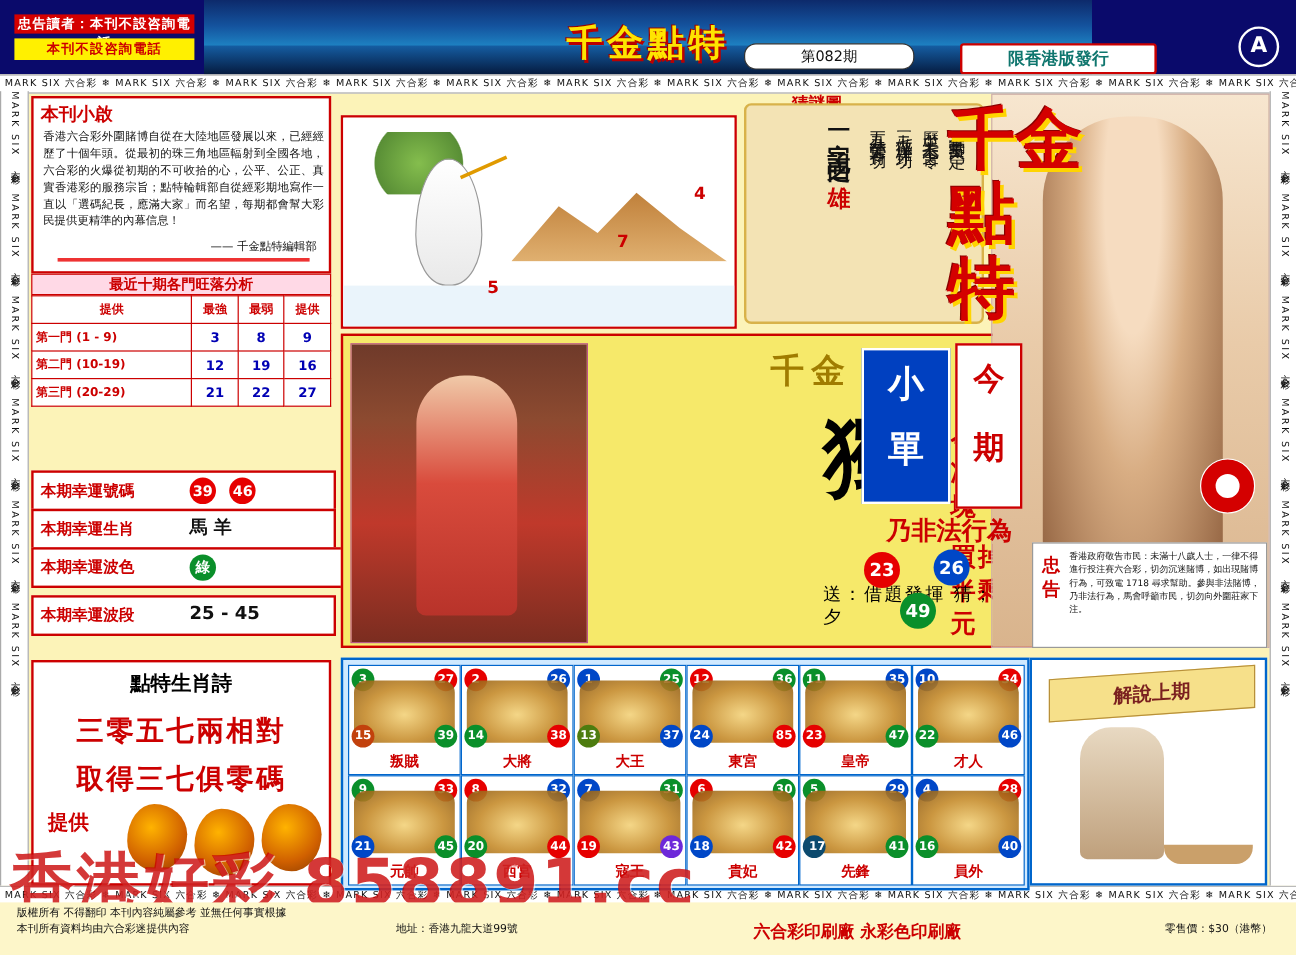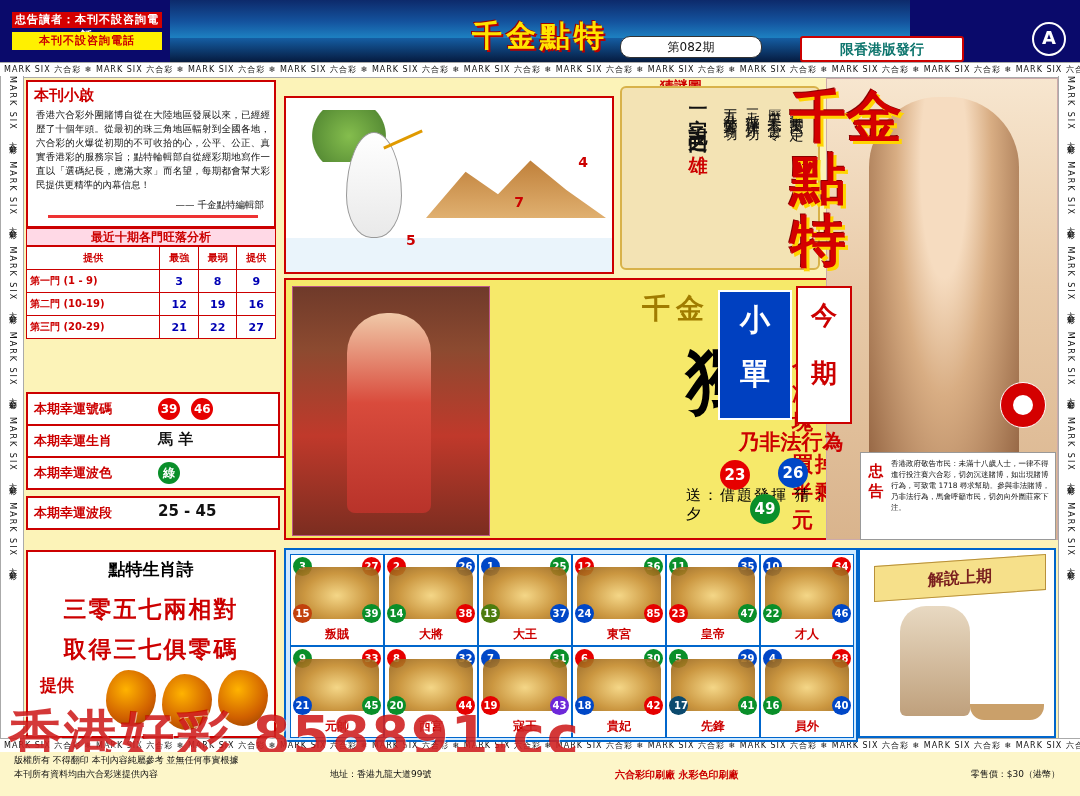--- a/index.html
+++ b/index.html
@@ -173,21 +173,21 @@
   
   .watermark{position:absolute;left:8px;top:700px;width:700px;font-size:54px;font-weight:bold;
     color:rgba(200,0,0,.78);letter-spacing:2px;text-shadow:1px 1px 0 rgba(255,255,255,.55);
     pointer-events:none;}
 
   
   .footer{position:absolute;left:0;top:752px;width:1080px;height:44px;background:#fdf6c9;}
   .footer .f1{position:absolute;left:14px;top:2px;font-size:9px;color:#111;}
   .footer .f2{position:absolute;left:14px;top:16px;font-size:9px;color:#111;}
   .footer .f3{position:absolute;left:330px;top:16px;font-size:9px;color:#111;}
-  .footer .f4{position:absolute;left:615px;top:16px;font-size:10px;color:#c00;font-weight:bold;}
+  .footer .f4{position:absolute;left:628px;top:16px;font-size:14px;color:#c00;font-weight:bold;}
   .footer .f5{position:absolute;right:20px;top:16px;font-size:9px;color:#111;}
 </style>
 </head>
 <body>
 
 <div class="page">
 
   <div class="masthead">
     <div class="mast-photo"></div>
     <div class="mast-left1">忠告讀者：本刊不設咨詢電話</div>

